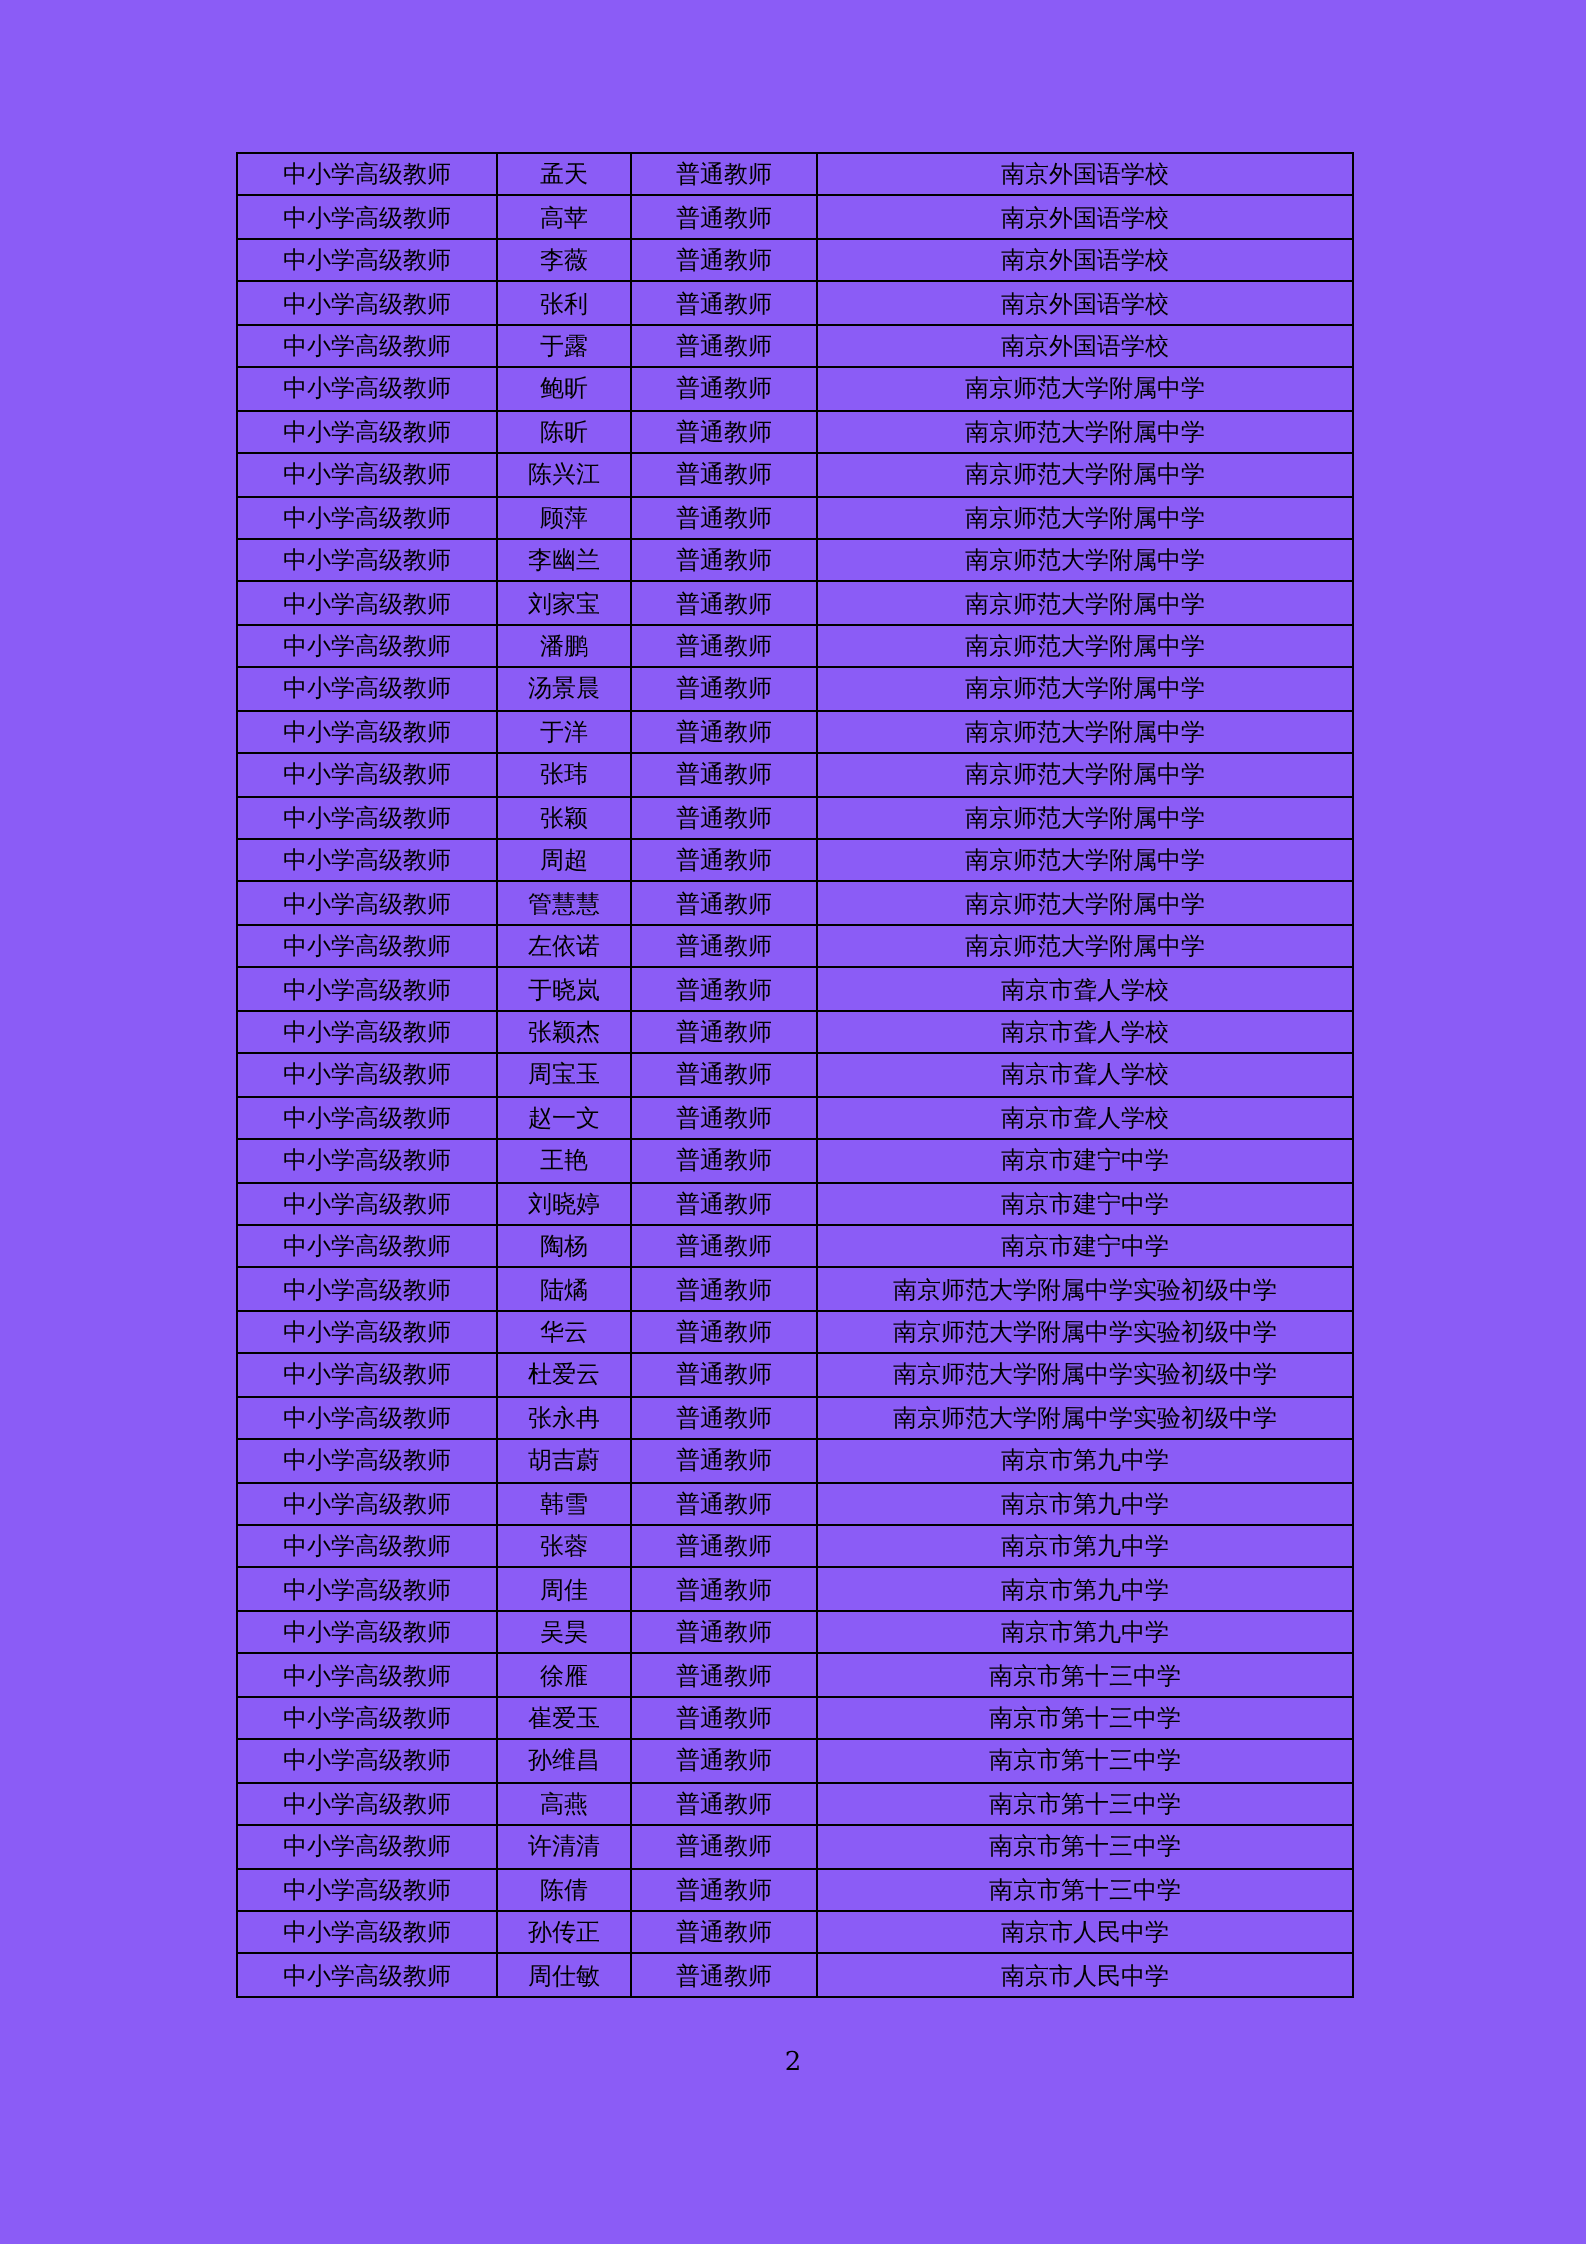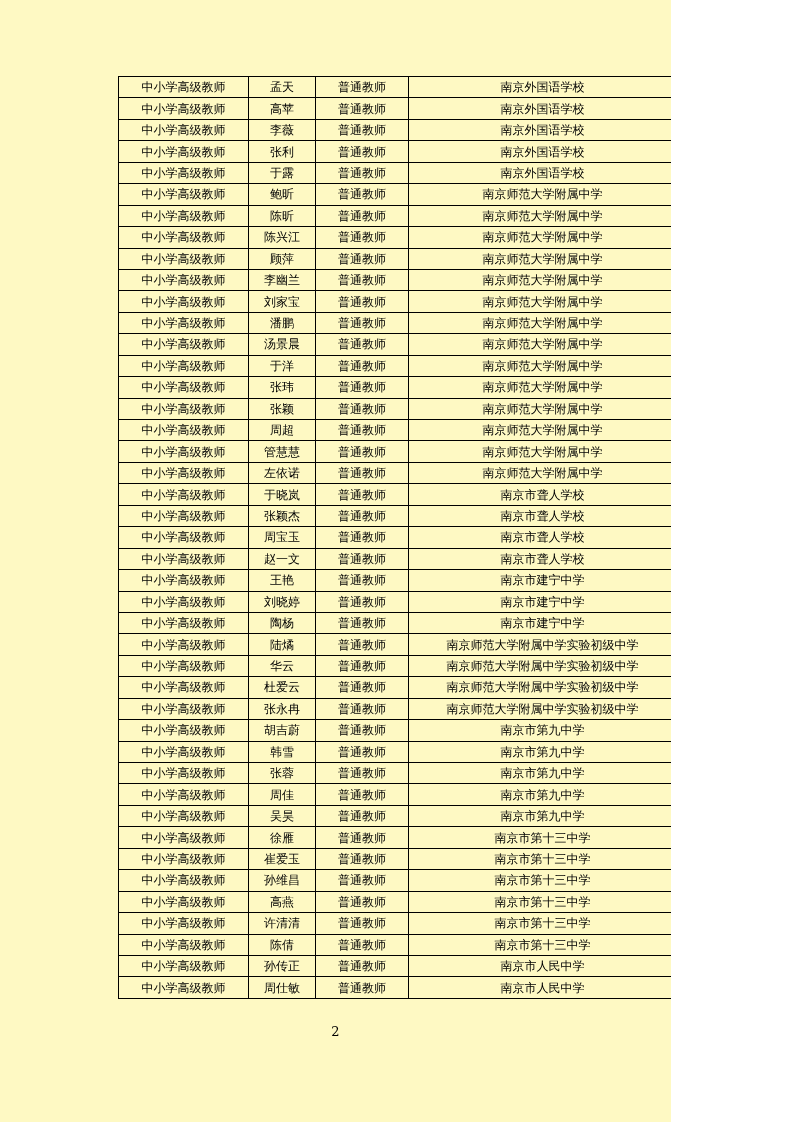--- a/index.html
+++ b/index.html
@@ -2,23 +2,23 @@
 <html><head>
 <meta charset="utf-8">
 <style>
   html, body {
     margin: 0;
     padding: 0;
     background: #ffffff;
   }
   .page {
     position: relative;
-    width: 671px;
+    width: 793px;
     height: 1122px;
-    background: #fef9c3;
+    background: #8b5cf6;
     font-family: "DejaVu Serif", "Liberation Serif", serif;
     color: #000000;
     overflow: hidden;
   }
   table.roster {
     position: absolute;
     left: 118px;
     top: 76px;
     width: 558px;
     height: 923px;

